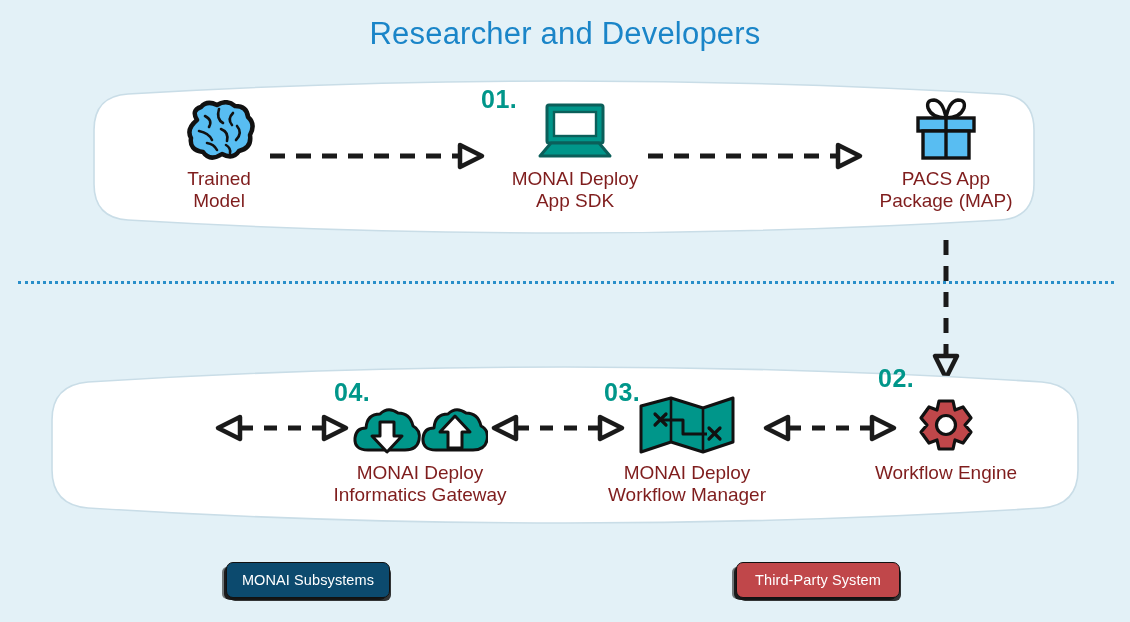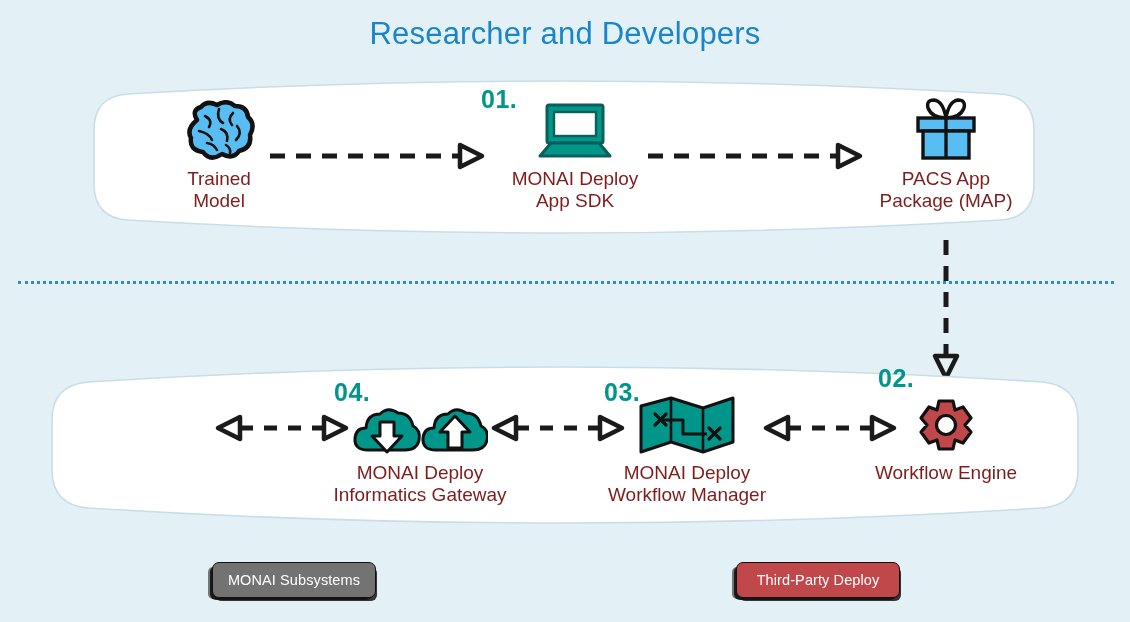--- a/index.html
+++ b/index.html
@@ -231,21 +231,21 @@
       <svg width="66" height="58" viewBox="0 0 66 58">
         <path d="M26 3 L40 3 L42 12 L50 9 L58 20 L52 27 L58 34 L50 45 L42 42 L40 51
                  L26 51 L24 42 L16 45 L8 34 L14 27 L8 20 L16 9 L24 12 Z" fill="#c0474a" stroke="#111" stroke-width="3.2" stroke-linejoin="round"></path>
         <circle cx="33" cy="27" r="9.5" fill="#ffffff" stroke="#111" stroke-width="3.2"></circle>
       </svg>
     </div>
     <div class="label">Workflow Engine</div>
   </div>
 
   <div class="legend">
-    <div class="pill" id="legend-0" style="left:212px;top:6px;width:162px;background:#737373;">
+    <div class="pill" id="legend-0" style="left:226px;top:6px;width:162px;background:#0c4a6e;">
       <span>MONAI Subsystems</span>
     </div>
     <div class="pill" id="legend-2" style="left:736px;top:6px;width:162px;background:#c0474a;">
-      <span>Third-Party Deploy</span>
+      <span>Third-Party System</span>
     </div>
   </div>
 
 </div>
 
 </body></html>

